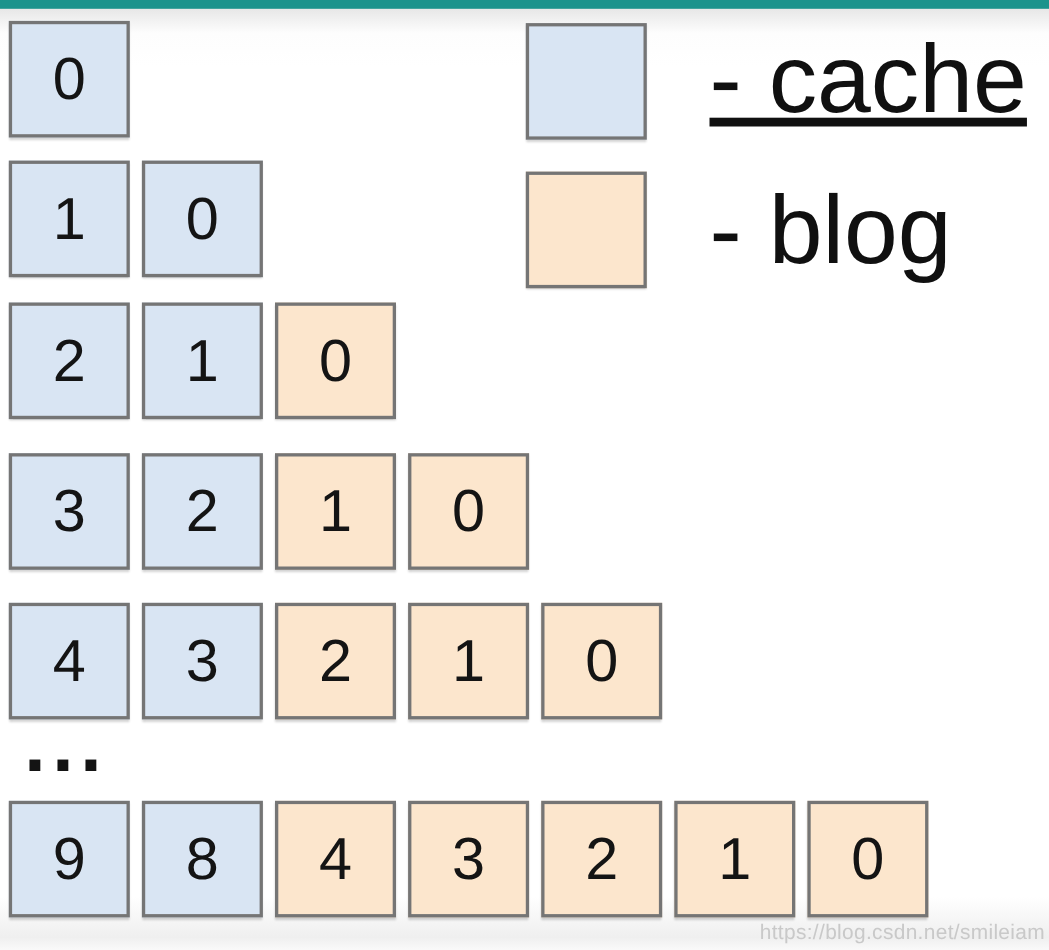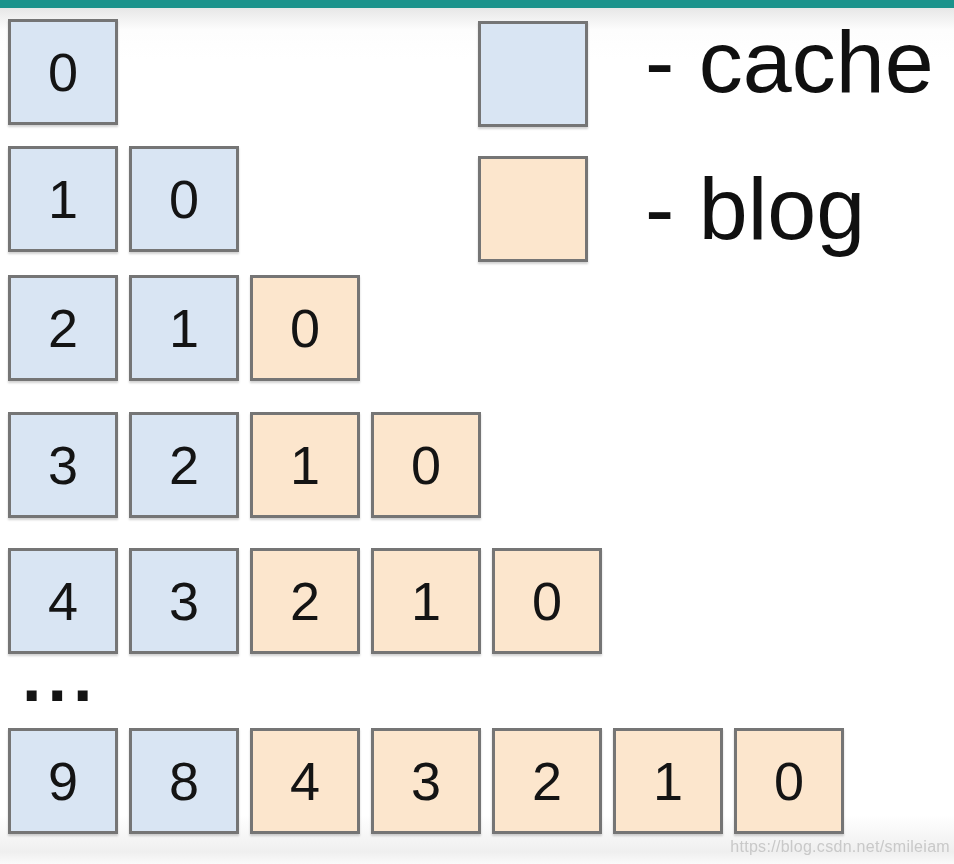--- a/index.html
+++ b/index.html
@@ -68,27 +68,27 @@
   .legend-label {
     position: absolute;
     left: 645px;
     height: 106px;
     display: flex;
     align-items: center;
     font-size: 88px;
     color: #101010;
     white-space: nowrap;
   }
-  .legend-label.cache { top: 9px; }
+  .legend-label.cache { top: 19px; text-decoration: underline; }
   .legend-label.pool  { top: 156px; }
   .watermark {
     position: absolute;
     right: 4px;
     top: 838px;
-    font-size: 16px;
+    font-size: 19px;
     color: rgba(198, 198, 198, 0.95);
     letter-spacing: 0.3px;
   }
 </style>
 </head>
 <body>
 
 <div class="topbar"></div>
 
 <div id="rows-container">

